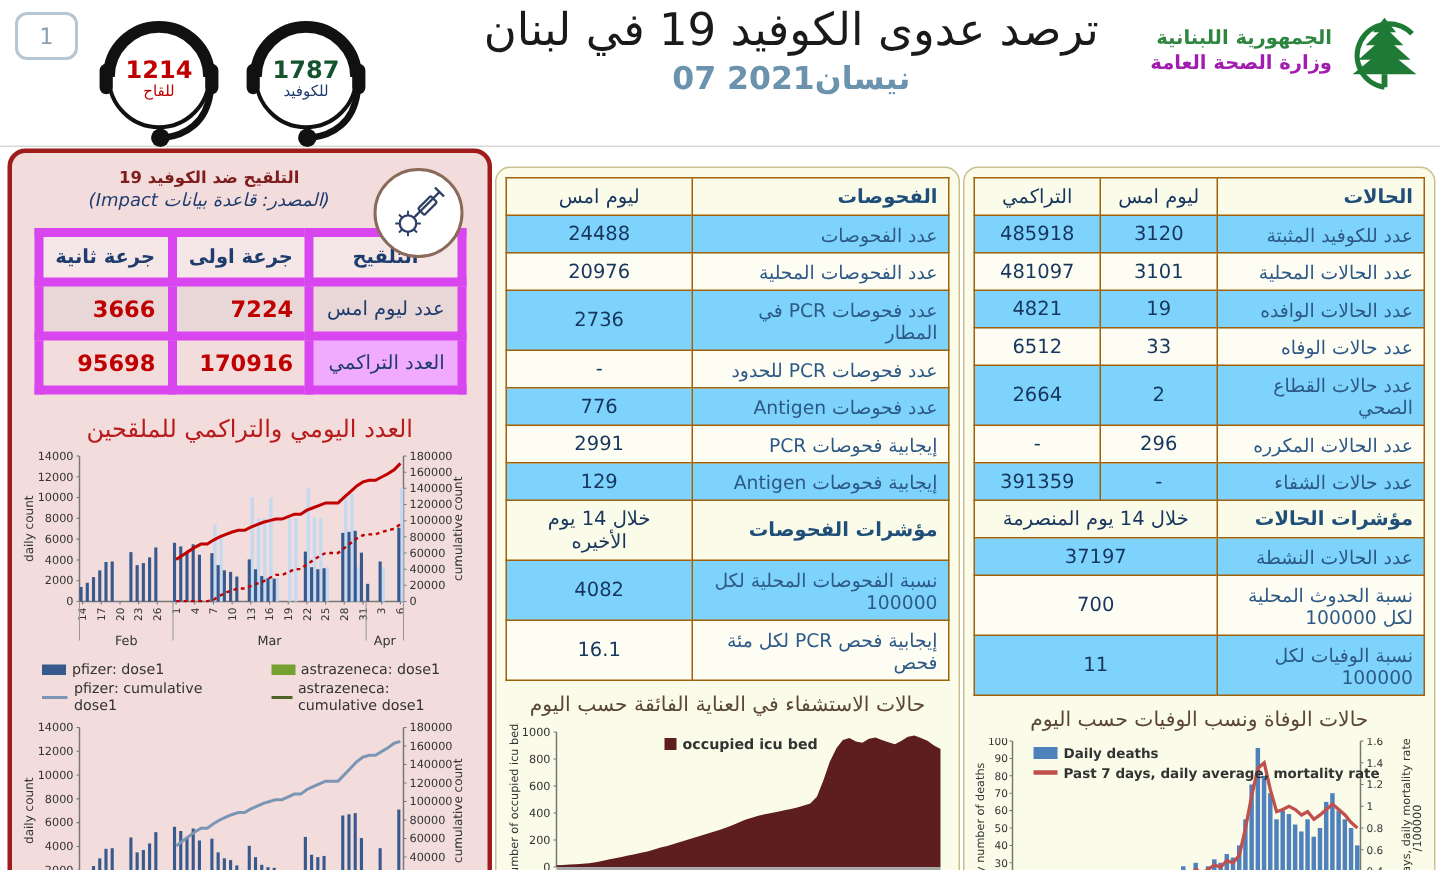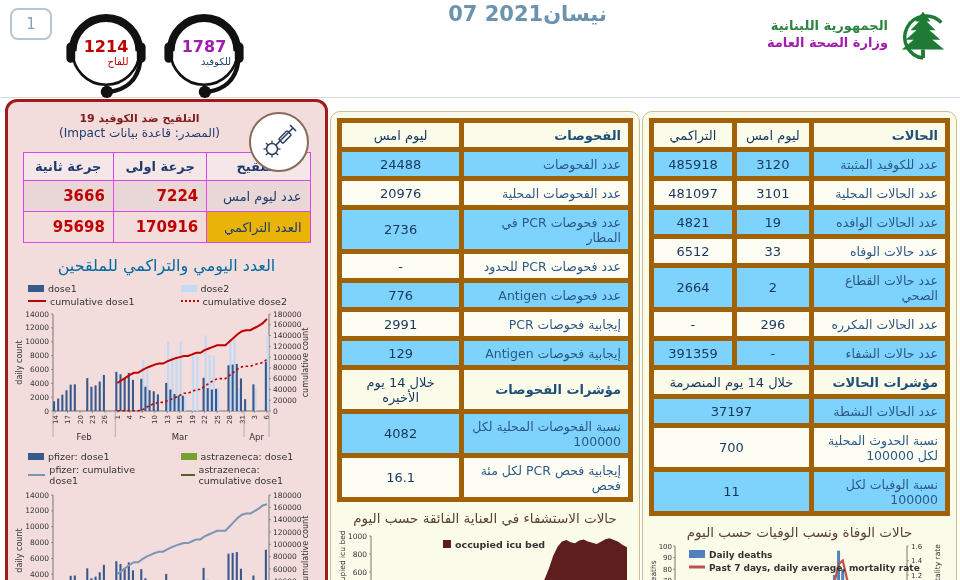--- a/index.html
+++ b/index.html
@@ -5,54 +5,54 @@
   html,body{margin:0;padding:0;}
   body{width:960px;height:580px;position:relative;overflow:hidden;background:#fff;
        font-family:"DejaVu Sans",sans-serif;}
   
   .hdr-sep{position:absolute;left:0;top:97px;width:960px;height:1px;background:#d8d8d8;}
   .pagenum{position:absolute;left:10px;top:8px;width:38px;height:28px;border:2px solid #b5c7d3;
            border-radius:8px;color:#8f9fb3;font-size:15px;display:flex;align-items:center;justify-content:center;background:#fff;}
   .badge{position:absolute;top:10px;width:88px;height:88px;}
   .badge svg{position:absolute;left:0;top:0;}
   .badge .bnum{position:absolute;left:0;top:27px;width:100%;text-align:center;font-weight:bold;font-size:16px;}
-  .badge .blab{position:absolute;left:12px;top:46px;width:100%;text-align:center;font-size:10px;}
+  .badge .blab{position:absolute;left:0;top:46px;width:100%;text-align:center;font-size:10px;}
   .title-block{position:absolute;left:285px;top:2px;width:485px;text-align:center;}
   .main-title{font-size:30px;color:#1a1a1a;direction:rtl;line-height:1.25;}
   .main-date{font-size:21px;font-weight:bold;color:#6b93ae;margin-top:0px;direction:ltr;}
   .logo{position:absolute;right:8px;top:8px;display:flex;align-items:center;gap:6px;}
   .logo .ltxt{text-align:right;font-weight:bold;font-size:13px;line-height:1.3;direction:rtl;}
   .logo .l1{color:#2e8540;}
   .logo .l2{color:#a21caf;}
   
   .panel-red{position:absolute;left:5px;top:99px;width:317px;height:520px;background:#f2dcdc;
              border:3px solid #9e1c1c;border-radius:12px;}
   .panel-cream{position:absolute;top:111px;height:478px;background:#fbfbe9;border:1px solid #cbbf92;border-radius:10px;}
   #tests-panel{left:330px;width:308px;}
   #cases-panel{left:642px;width:313px;}
   
   .vax-icon{position:absolute;right:16px;top:10px;width:56px;height:56px;border:2px solid #8a6a5a;
             border-radius:50%;background:#fff;display:flex;align-items:center;justify-content:center;}
   .vax-title{margin:10px 62px 0 8px;text-align:center;font-size:11px;font-weight:bold;color:#7f1d1d;direction:rtl;}
-  .vax-sub{margin:1px 62px 0 8px;text-align:center;font-size:12px;color:#1f3c6e;direction:rtl;}
+  .vax-sub{margin:1px 62px 0 8px;text-align:center;font-size:12px;color:#1f3c6e;direction:rtl;font-style:italic;}
   .vaxtable{border-collapse:collapse;direction:rtl;margin:12px auto 0;width:288px;}
-  .vaxtable td{border:1px solid #d946ef;padding:6px 8px;font-size:13px;color:#1f3c6e;margin-left:32px;}
+  .vaxtable td{border:6px solid #d946ef;padding:6px 8px;font-size:13px;color:#1f3c6e;margin-left:32px;}
   .vaxtable td.vh{font-weight:bold;text-align:center;background:#f5e7e7;}
-  .vaxtable td.vl{background:#eab308;}
+  .vaxtable td.vl{background:#f0abfc;}
   .vaxtable tr.vr1 td{background:#e9d6d6;}
   .vaxtable td.vn{font-weight:bold;color:#c00000;text-align:right;font-size:15px;background:inherit;}
-  .vchart-title{margin-top:13px;text-align:center;font-size:16px;color:#0369a1;direction:rtl;padding:0 10px;line-height:1.3;}
+  .vchart-title{margin-top:13px;text-align:center;font-size:16px;color:#b91c1c;direction:rtl;padding:0 10px;line-height:1.3;}
   .vlegend{display:grid;grid-template-columns:1fr 1fr;gap:2px 4px;margin:6px 10px 0 6px;font-size:9.5px;color:#333;}
   .vlegend .li{display:flex;align-items:center;gap:4px;padding-left:14px;}
   .sw{display:inline-block;}
   .swb{width:16px;height:7px;}
   .swl{width:18px;height:0;border-top:2.5px solid #c00000;}
   
   .ctable{border-collapse:collapse;direction:rtl;margin:6px auto 0;width:calc(100% - 12px);}
-  .ctable td{border:5px solid #a16207;padding:4.5px 7px;font-size:12.5px;color:#2d5986;}
+  .ctable td{border:1px solid #a16207;padding:4.5px 7px;font-size:12.5px;color:#2d5986;}
   .ctable td.hv,.ctable td.val{text-align:center;color:#17365d;font-size:13px;}
   .ctable td.hl{font-weight:bold;color:#1f4e79;font-size:13px;}
   .ctable tr.b td{background:#7dd3fc;}
   .ctable tr.w td{background:#fdfdf4;}
   .ctable tr.s td{background:transparent;}
   .ctable tr.s td.hl{font-weight:bold;}
   .cream-chart-title{text-align:center;font-size:13.5px;color:#5a4632;direction:rtl;margin-top:8px;line-height:1.3;}
   svg{display:block;}
 </style>
 </head>
@@ -77,25 +77,26 @@
 
 <div class="badge" style="left:160px;">
   <svg width="88" height="88" viewBox="0 0 100 100">
     <circle cx="50" cy="47" r="38" fill="#fff" stroke="#111" stroke-width="3"></circle>
     <path d="M12,47 A38,38 0 0 1 88,47" fill="none" stroke="#111" stroke-width="9"></path>
     <rect x="5" y="37" width="10" height="23" rx="5" fill="#111"></rect>
     <rect x="85" y="37" width="10" height="23" rx="5" fill="#111"></rect>
     <path d="M89,58 C86,82 70,91 54,93" fill="none" stroke="#111" stroke-width="5"></path>
     <circle cx="51" cy="93" r="7" fill="#111"></circle>
   </svg>
-  <div class="bnum" style="color:#a21caf;">1787</div>
+  <div class="bnum" style="color:#14532d;">1787</div>
   <div class="blab" style="color:#1f3c6e;">للكوفيد</div>
 </div>
 
 <div class="title-block">
+  <div class="main-title">ترصد عدوى الكوفيد 19 في لبنان</div>
   <div class="main-date">07 نيسان2021</div>
 </div>
 
 <div class="logo">
   <div class="ltxt">
     <div class="l1">الجمهورية اللبنانية</div>
     <div class="l2">وزارة الصحة العامة</div>
   </div>
   <svg width="58" height="54" viewBox="0 0 60 56">
     <path d="M30,52 a22,22 0 1 1 19,-37" fill="none" stroke="#1e7a34" stroke-width="3.6"></path>
@@ -143,38 +144,20 @@
     </tr>
     <tr>
       <td class="vl">العدد التراكمي</td>
       <td class="vn">170916</td>
       <td class="vn">95698</td>
     </tr>
   </tbody>
     </table>
 
   <div class="vchart-title">العدد اليومي والتراكمي للملقحين</div>
-  <div class="vlegend" id="legend1">
-    <span class="li">
-        <span class="sw swb" id="sw1a" style="background: rgb(56, 89, 140);"></span>
-        <span>dose1</span>
-      </span>
-    <span class="li">
-        <span class="sw swb" id="sw1b" style="background: rgb(197, 217, 241);"></span>
-        <span>dose2</span>
-      </span>
-    <span class="li">
-        <span class="sw swl" id="sw1c" style="border-top-color: rgb(192, 0, 0);"></span>
-        <span>cumulative dose1</span>
-      </span>
-    <span class="li">
-        <span class="sw swl" id="sw1d" style="border-top-color: rgb(192, 0, 0); border-top-style: dotted;"></span>
-        <span>cumulative dose2</span>
-      </span>
-  </div>
   <div id="vax-chart1" style="margin:2px 0 0 5px;">
       <svg width="302" height="136">
         <text x="36" y="104.5" text-anchor="end" font-size="7.5" fill="#333">0</text>
         <line x1="38" y1="102" x2="40" y2="102" stroke="#777" stroke-width="0.7"></line>
         <text x="36" y="90.64285714285714" text-anchor="end" font-size="7.5" fill="#333">2000</text>
         <line x1="38" y1="88.14285714285714" x2="40" y2="88.14285714285714" stroke="#777" stroke-width="0.7"></line>
         <text x="36" y="76.78571428571429" text-anchor="end" font-size="7.5" fill="#333">4000</text>
         <line x1="38" y1="74.28571428571429" x2="40" y2="74.28571428571429" stroke="#777" stroke-width="0.7"></line>
         <text x="36" y="62.92857142857143" text-anchor="end" font-size="7.5" fill="#333">6000</text>
         <line x1="38" y1="60.42857142857143" x2="40" y2="60.42857142857143" stroke="#777" stroke-width="0.7"></line>

